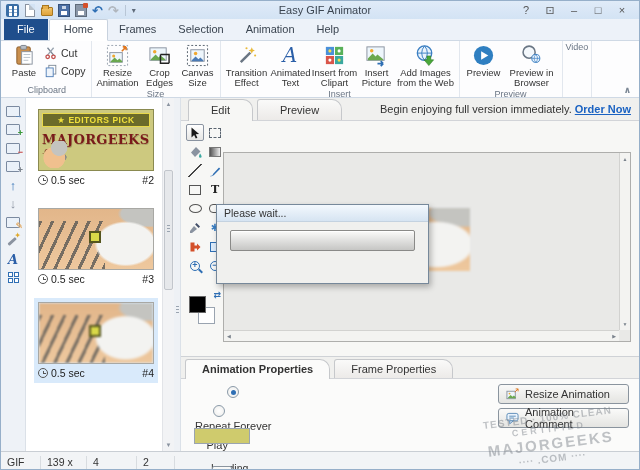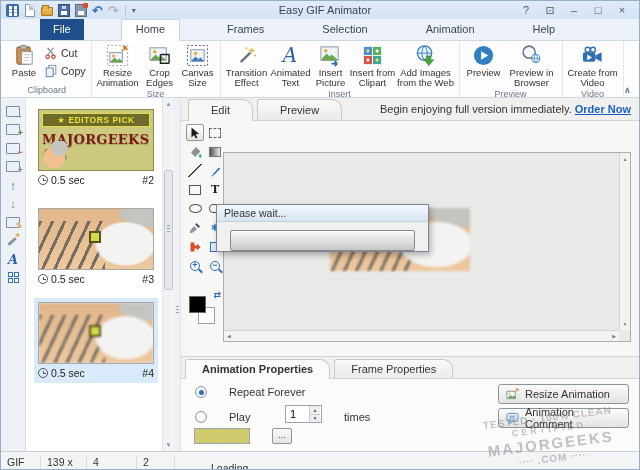--- a/index.html
+++ b/index.html
@@ -35,21 +35,21 @@
   .qsep { width:1px; height:11px; background:#b8c6d6; margin:0 1px; }
   .qmore { font-size:8px; color:#5f6b7a; }
   .title { flex:1; text-align:center; font-size:11px; color:#3a4450; }
   .winctrl { display:flex; align-items:center; gap:0; }
   .winctrl span { width:24px; text-align:center; color:#555; font-size:11px; }
   .wc-close { font-size:13px; }
 
   
   .tabrow { height:22px; background:#edf2f9; display:flex; align-items:stretch;
     padding-left:3px; border-bottom:1px solid #cfd9e5; }
-  .tab { padding:4px 11px 0; color:#3a4450;margin-left:36px; }
+  .tab { padding:4px 11px 0; color:#3a4450; }
   .tab-file { background:#1f4e8c; color:#fff; padding:4px 13px 0; margin-right:1px; }
   .tab-active { background:#fff; border:1px solid #c8d2de; border-bottom:1px solid #fff;
     margin-bottom:-1px; border-radius:2px 2px 0 0; padding:3px 14px 0; }
 
   
   .ribbon { display:flex; height:57px; background:#fdfdfe; border-bottom:1px solid #cfd9e5;
     position:relative; padding-left:2px; }
   .rgroup { display:flex; flex-direction:column; border-right:1px solid #e2e7ee; padding:1px 3px 0; }
   .ritems { flex:1; display:flex; align-items:flex-start; }
   .glabel { text-align:center; font-size:9px; color:#6a7584; padding:0 0 2px; }
@@ -170,36 +170,36 @@
     position:relative; overflow:hidden; }
   .fragment { position:absolute; left:106px; top:55px; width:140px; height:63px; }
   .vscroll { position:absolute; right:0; top:0; bottom:11px; width:11px; background:#f3f3f1;
     border-left:1px solid #d2d2d0; display:flex; flex-direction:column; justify-content:space-between;
     align-items:center; font-size:5px; color:#7a828c; padding:3px 0; }
   .hscroll { position:absolute; left:0; right:11px; bottom:0; height:11px; background:#f3f3f1;
     border-top:1px solid #d2d2d0; display:flex; justify-content:space-between; align-items:center;
     font-size:5px; color:#7a828c; padding:0 3px; }
 
   
-  .dialog { position:absolute; left:215px; top:203px; width:213px; height:48px; z-index:50;
+  .dialog { position:absolute; left:215px; top:203px; width:213px; height:80px; z-index:50;
     border:1px solid #76889a; background:#f0f0ee; box-shadow:2px 3px 6px rgba(0,0,0,.28); }
   .dlg-title { height:17px; background:linear-gradient(#f3f8fd,#d6e4f2); border-bottom:1px solid #c4d2e0;
     font-size:10.5px; color:#333; padding:2px 7px; }
   .dlg-body { padding:8px 13px; }
   .dlg-progress { height:21px; border:1px solid #8a8a88; border-radius:2px;
     background:linear-gradient(#fbfbfa,#c6c6c4); box-shadow:inset 0 1px 0 #fff; }
 
   
   .propspanel { height:95px; border-top:1px solid #cfd2d6; background:#f0f0ee; display:flex; flex-direction:column; }
   .propstabs { height:22px; display:flex; align-items:flex-end; padding-left:4px; gap:4px; border-bottom:1px solid #d2d4d8; }
   .ptab { padding:3px 16px; background:linear-gradient(#fafaf9,#eceae8); border:1px solid #c6c8cb;
     border-bottom:none; border-radius:3px 10px 0 0; }
   .ptab.active { background:#fbfbfa; margin-bottom:-1px; padding-bottom:4px; font-weight:bold; }
   .propsbody { flex:1; background:#fbfbfa; position:relative; }
-  .prow { position:absolute; display:flex; align-items:flex-end; gap:22px; }
+  .prow { position:absolute; display:flex; align-items:center; gap:22px;flex-direction:column; }
   .radio { width:12px; height:12px; border:1px solid #8a9aa8; border-radius:50%;
     background:radial-gradient(#fff,#ececea); flex:none; }
   .radio.on::after { content:""; display:block; width:5px; height:5px; margin:2.5px; border-radius:50%;
     background:radial-gradient(#7ab84a,#3a7ec2); background:#2f6fb4; }
   .playlbl { width:24px; }
   .spin { display:flex; width:37px; height:18px; border:1px solid #9aa4b0; background:#fff; margin-left:10px; }
   .spin input { width:23px; border:none; outline:none; font-size:11px; padding-left:4px;
     font-family:"Liberation Sans",sans-serif; }
   .spin-btns { width:11px; display:flex; flex-direction:column; border-left:1px solid #c8ccd2; }
   .spin-btns span { flex:1; font-size:5px; color:#5a6470; display:flex; align-items:center;
@@ -348,42 +348,42 @@
               <circle cx="12" cy="4.5" r="1.1" fill="#e8b93a"></circle>
             </svg>
           <span>Transition Effect</span>
         </div>
         <div class="rbig w40">
           <svg viewBox="0 0 24 24">
               <text x="4" y="19" font-size="21" font-style="italic" font-family="DejaVu Serif, serif" fill="#2b5fa8">A</text>
             </svg>
           <span>Animated Text</span>
         </div>
-        <div class="rbig w36">
-          <svg viewBox="0 0 24 24">
-              <rect x="2" y="3" width="18" height="14" fill="#eef6fc" stroke="#8a93a0"></rect>
-              <circle cx="7" cy="7" r="1.8" fill="#f0a830"></circle>
-              <path d="M3 15l5-5 3 3 2-2 6 5v1H3z" fill="#6aa84f"></path>
-              <path d="M13 20.5h6m0 0l-2.6-2.6m2.6 2.6l-2.6 2.6" stroke="#2f6fb4" stroke-width="1.8" fill="none"></path>
-            </svg>
-          <span>Insert Picture</span>
-        </div>
         <div class="rbig w44">
           <svg viewBox="0 0 24 24">
               <rect x="3" y="3" width="8.5" height="8.5" fill="#4a90d9"></rect>
               <rect x="12.5" y="3" width="8.5" height="8.5" fill="#58b058"></rect>
               <rect x="3" y="12.5" width="8.5" height="8.5" fill="#d9554a"></rect>
               <rect x="12.5" y="12.5" width="8.5" height="8.5" fill="#3aa8a0"></rect>
               <circle cx="7.2" cy="7.2" r="1.6" fill="#f8e048"></circle>
               <circle cx="16.8" cy="7.2" r="1.6" fill="#fff"></circle>
               <circle cx="7.2" cy="16.8" r="1.6" fill="#fff"></circle>
               <circle cx="16.8" cy="16.8" r="1.6" fill="#f8e048"></circle>
             </svg>
           <span>Insert from Clipart</span>
         </div>
+        <div class="rbig w36">
+          <svg viewBox="0 0 24 24">
+              <rect x="2" y="3" width="18" height="14" fill="#eef6fc" stroke="#8a93a0"></rect>
+              <circle cx="7" cy="7" r="1.8" fill="#f0a830"></circle>
+              <path d="M3 15l5-5 3 3 2-2 6 5v1H3z" fill="#6aa84f"></path>
+              <path d="M13 20.5h6m0 0l-2.6-2.6m2.6 2.6l-2.6 2.6" stroke="#2f6fb4" stroke-width="1.8" fill="none"></path>
+            </svg>
+          <span>Insert Picture</span>
+        </div>
         <div class="rbig w56">
           <svg viewBox="0 0 24 24">
               <circle cx="11" cy="9.5" r="7.5" fill="#eaf3fc" stroke="#3a7ec2" stroke-width="1.4"></circle>
               <path d="M3.5 9.5h15M11 2a11 11 0 0 1 0 15M11 2a11 11 0 0 0 0 15" fill="none" stroke="#3a7ec2" stroke-width="1"></path>
               <path d="M13.5 12.5h4v4h3l-5 6-5-6h3z" fill="#4aa83a" stroke="#2f7a28" stroke-width=".6"></path>
             </svg>
           <span>Add Images from the Web</span>
         </div>
       </div>
       <div class="glabel">Insert</div>
@@ -405,32 +405,20 @@
               <circle cx="16.5" cy="15" r="4.2" fill="#eaf3fc" stroke="#3a7ec2" stroke-width="1"></circle>
               <path d="M12.3 15h8.4M16.5 10.8a6.5 6.5 0 0 1 0 8.4M16.5 10.8a6.5 6.5 0 0 0 0 8.4" stroke="#3a7ec2" fill="none" stroke-width=".7"></path>
             </svg>
           <span>Preview in Browser</span>
         </div>
       </div>
       <div class="glabel">Preview</div>
     </div>
 
     <div class="rgroup">
-      <div class="ritems">
-        <div class="rbig w52">
-          <svg viewBox="0 0 24 24">
-              <circle cx="7" cy="6" r="2.6" fill="none" stroke="#2f6fb4" stroke-width="1.4"></circle>
-              <circle cx="12.5" cy="6" r="2.6" fill="none" stroke="#2f6fb4" stroke-width="1.4"></circle>
-              <rect x="2" y="8.5" width="13" height="10" rx="2" fill="#2f6fb4"></rect>
-              <path d="M15 12l6.5-3.5v10L15 15z" fill="#2f6fb4"></path>
-              <path d="M6.5 11v6l5-3z" fill="#fff"></path>
-            </svg>
-          <span>Create from Video</span>
-        </div>
-      </div>
       <div class="glabel">Video</div>
     </div>
 
     <span class="collapse-btn">∧</span>
   </div>
 
   <div class="main">
 
     <div class="toolstrip">
       <span class="ts-icon">

